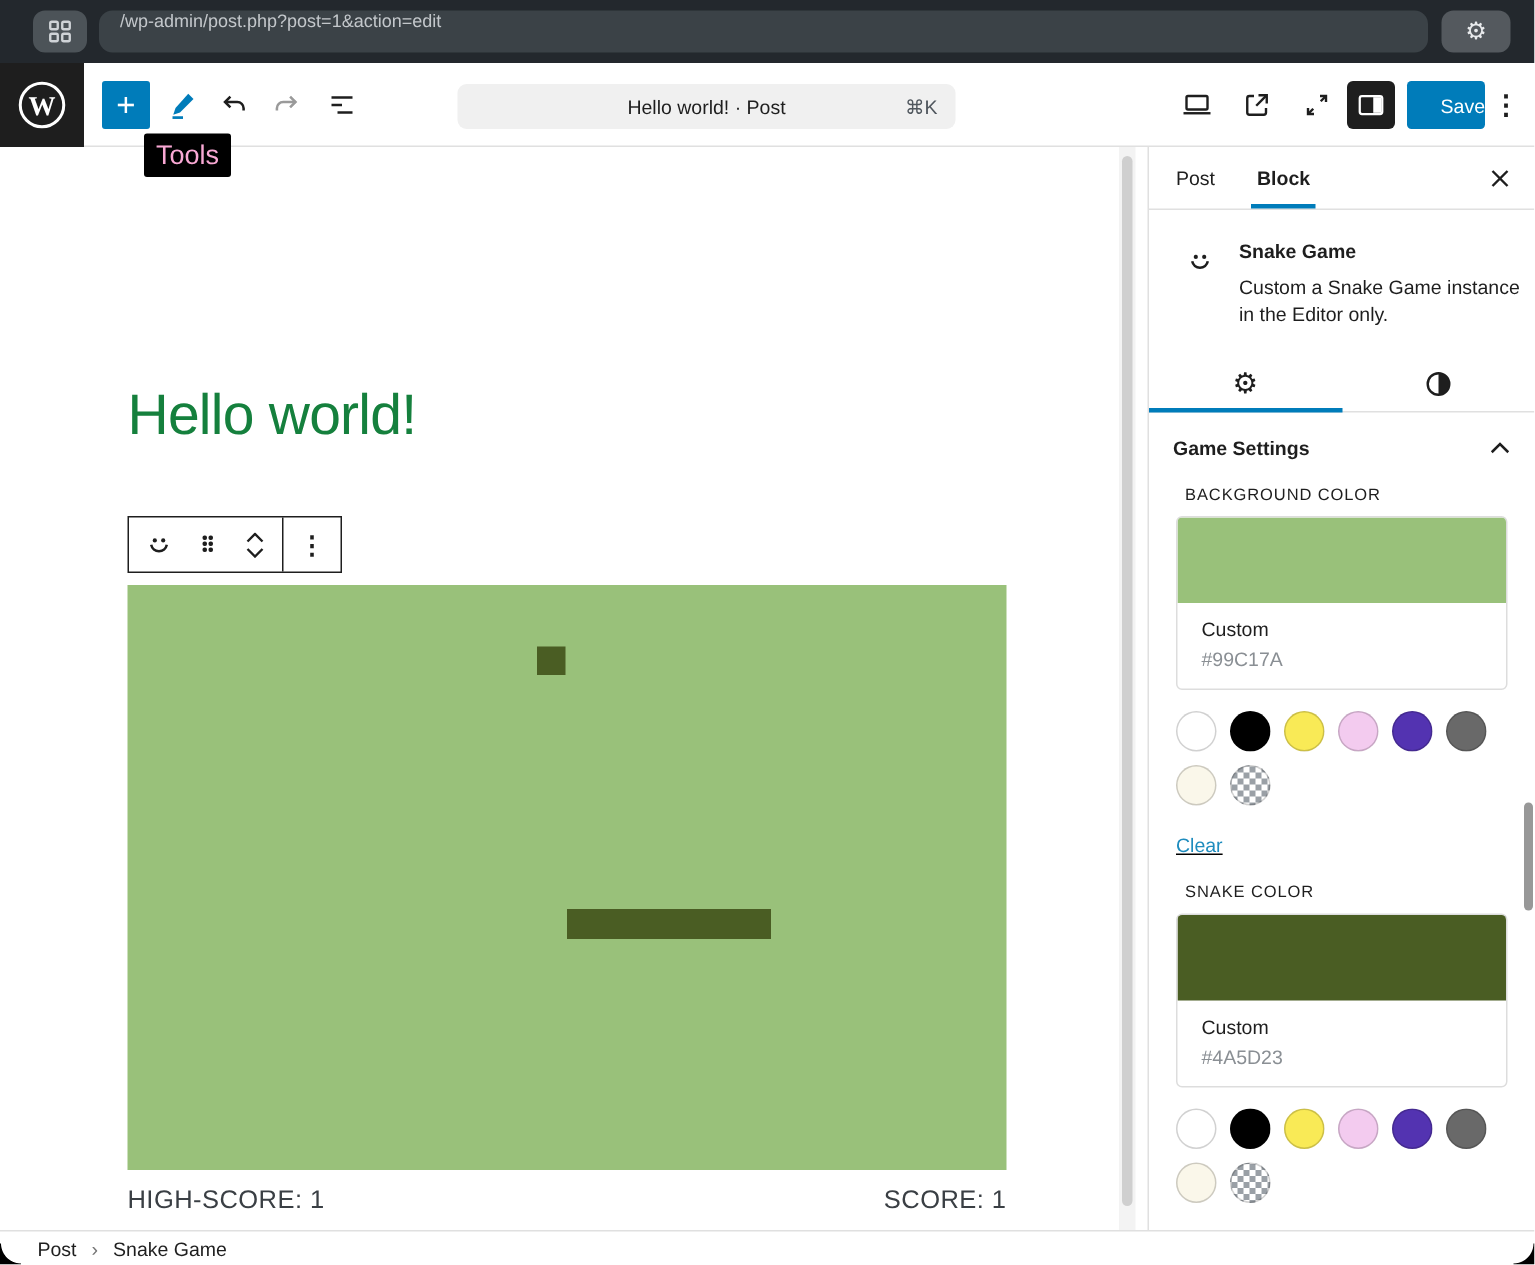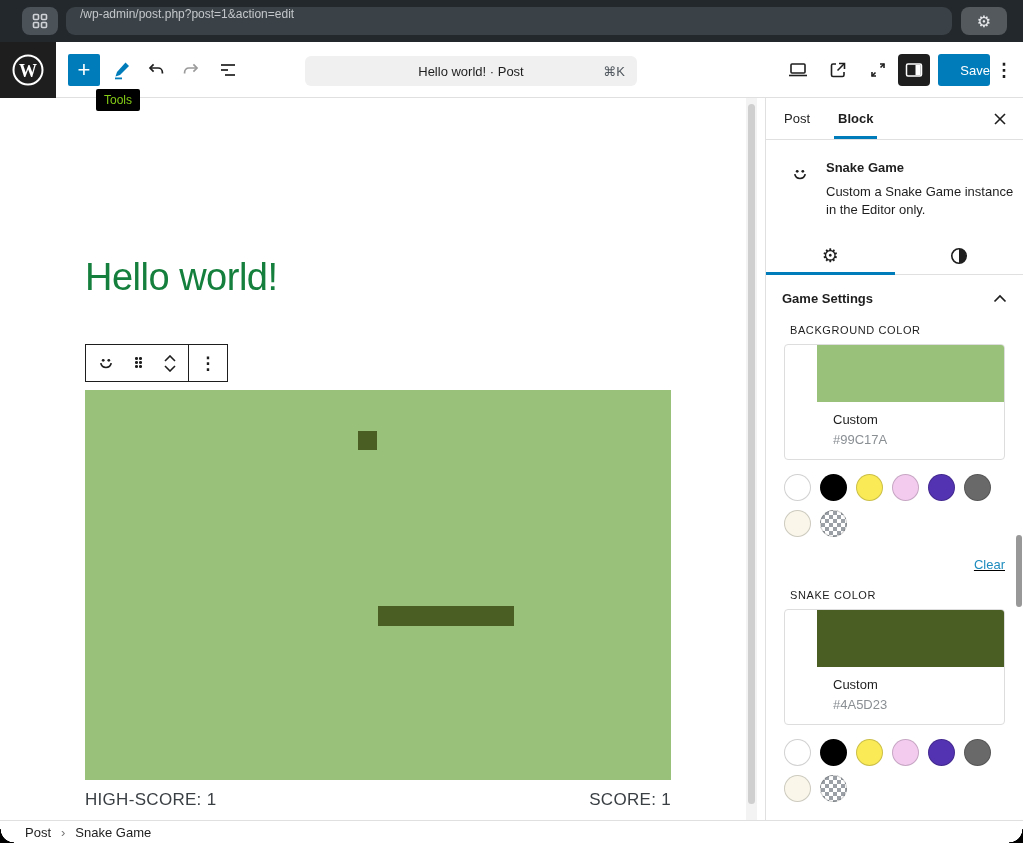--- a/index.html
+++ b/index.html
@@ -15,21 +15,21 @@
 
   
   .ed-header { position:absolute; left:0; top:42px; width:1023px; height:56px; background:#fff; border-bottom:1px solid #e0e0e0; }
   .wp-logo { position:absolute; left:0; top:0; width:56px; height:56px; background:#1e1e1e; display:flex; align-items:center; justify-content:center; }
   .add-btn { position:absolute; left:68px; top:12px; width:32px; height:32px; background:#007cba; border-radius:2px; color:#fff; display:flex; align-items:center; justify-content:center; }
   .hicon { position:absolute; top:12px; width:32px; height:32px; display:flex; align-items:center; justify-content:center; }
   .doc-field { position:absolute; left:305px; top:14px; width:332px; height:30px; background:#f0f0f0; border-radius:6px; display:flex; align-items:center; justify-content:center; font-size:13px; color:#1e1e1e; }
   .doc-shortcut { position:absolute; right:12px; color:#50575e; font-size:13px; }
   .toggle-btn { position:absolute; left:898px; top:12px; width:32px; height:32px; background:#1e1e1e; border-radius:4px; display:flex; align-items:center; justify-content:center; }
   .save-btn { position:absolute; left:938px; top:12px; width:52px; height:32px; background:#007cba; border-radius:3px; color:#fff; font-size:13px; display:flex; align-items:center; justify-content:flex-end; }
-  .tooltip { position:absolute; left:96px; top:89px; background:#000; color:#84cc16; font-size:12px; padding:4px 8px; border-radius:2px; z-index:30; }
+  .tooltip { position:absolute; left:96px; top:89px; background:#000; color:#f9a8d4; font-size:18px; padding:4px 8px; border-radius:2px; z-index:30; }
 
   
   .content { position:absolute; left:0; top:98px; width:757px; height:722px; background:#fff; overflow:hidden; }
   .post-title { position:absolute; left:85px; top:158px; font-size:38px; font-weight:500; letter-spacing:-0.5px; color:#15803d; }
   .para1 { position:absolute; left:85px; top:225px; width:600px; font-size:18.5px; color:#1e1e1e; white-space:nowrap; overflow:hidden; }
 
   .block-toolbar { position:absolute; left:85px; top:246px; height:38px; background:#fff; border:1px solid #1e1e1e; display:flex; align-items:stretch; z-index:20; }
   .bt-cell { display:flex; align-items:center; justify-content:center; }
   .bt-divider { width:1px; background:#1e1e1e; }
   .drag-dots { display:grid; grid-template-columns:repeat(2, 4px); grid-template-rows:repeat(3, 4px); }
@@ -58,30 +58,30 @@
   .block-card-desc { font-size:13px; color:#1e1e1e; line-height:1.4; width:188px; }
 
   .view-tabs { display:flex; height:38px; border-bottom:1px solid #e0e0e0; }
   .view-tab { flex:1; display:flex; align-items:center; justify-content:center; position:relative; }
   .view-tab.active::after { content:""; position:absolute; left:0; right:0; bottom:-1px; height:3px; background:#007cba; }
 
   .panel-header { display:flex; align-items:center; justify-content:space-between; padding:16px 16px 10px 16px; }
   .panel-title { font-size:13px; font-weight:700; color:#1e1e1e; }
   .ctl-label { font-size:11px; font-weight:500; letter-spacing:0.6px; color:#1e1e1e; margin:8px 18px 8px 24px; }
 
-  .color-card { margin:4px 18px 0 18px; border:1px solid #ddd; border-radius:4px; overflow:hidden; background:#fff;padding-left:32px; }
+  .color-card { margin:4px 18px 0 18px; border:1px solid #ddd; border-radius:4px; overflow:hidden; background:#fff; }
   .color-card .swatch-top { height:57px; }
   .color-card .swatch-info { padding:10px 16px 12px 16px; }
   .swatch-custom { font-size:13px; color:#1e1e1e; margin-bottom:5px; }
   .swatch-hex { font-size:13px; color:#8a8f94; }
 
   .palette { margin:14px 18px 0 18px; display:flex; flex-wrap:wrap; gap:9px; width:212px; }
   .pal-circle { width:27px; height:27px; border-radius:50%; border:1px solid rgba(0,0,0,0.18); }
   .pal-circle.checker { background-image:repeating-conic-gradient(#9aa0a6 0% 25%, #ffffff 0% 50%); background-size:8px 8px; }
-  .clear-row { margin:18px 18px 4px 18px; text-align:right;text-decoration:underline; }
+  .clear-row { margin:18px 18px 4px 18px; text-align:left;text-decoration:underline; }
   .clear-link { font-size:13px; color:#1e8cbe; }
 
   .sb-scroll-thumb { position:absolute; right:1px; top:437px; width:6px; height:72px; background:#989898; border-radius:3px; }
 
   
   .footer { position:absolute; left:0; top:820px; width:1023px; height:23px; background:#fff; border-top:1px solid #e0e0e0; display:flex; align-items:center; padding-left:25px; gap:10px; font-size:13px; color:#1e1e1e; }
   .crumb-sep { color:#757575; font-size:13px; }
 
   
   .corner-bl { position:absolute; left:0; bottom:0; width:14px; height:14px; background:radial-gradient(circle at 14px 0px, #ffffff 13px, #000 13.6px); }

